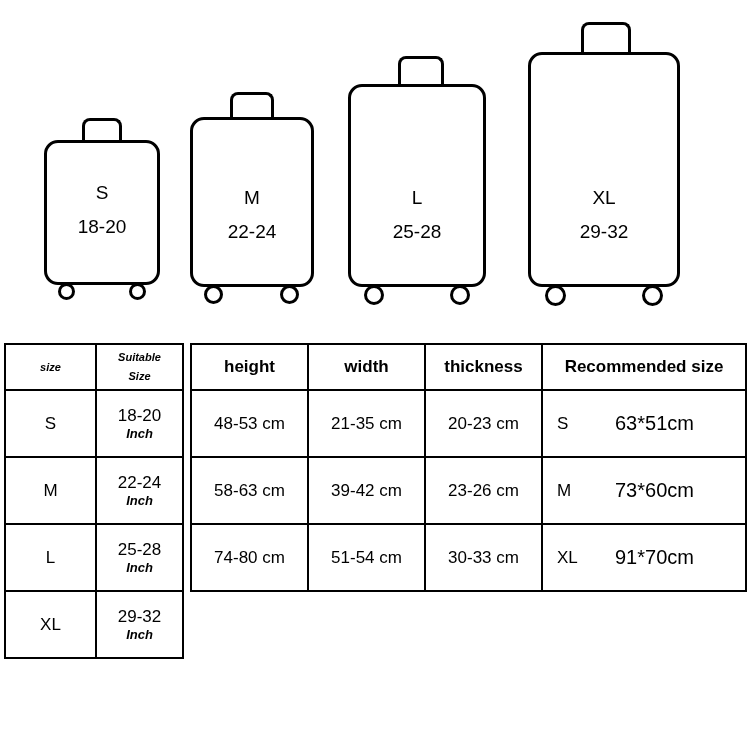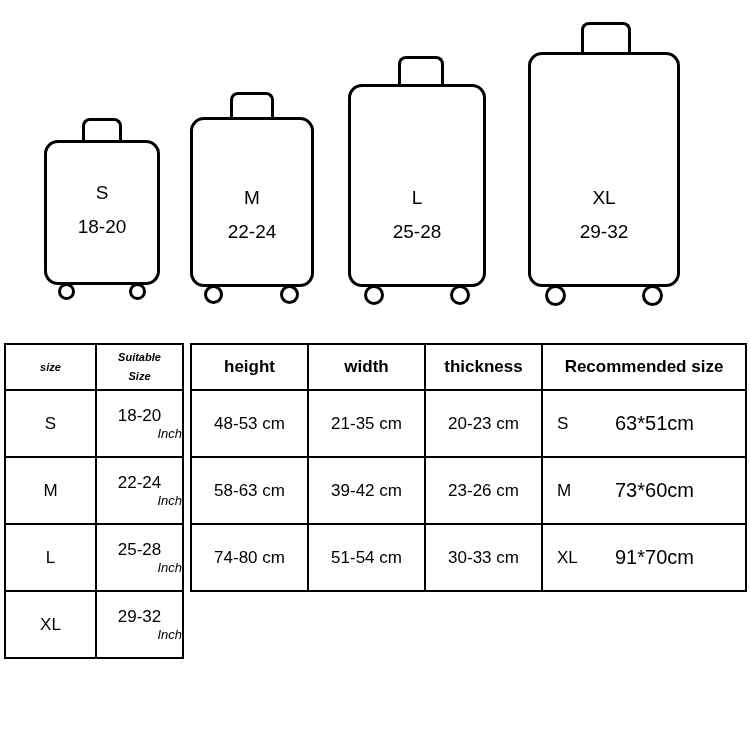--- a/index.html
+++ b/index.html
@@ -117,23 +117,22 @@
   }
   .suit-val {
     display: block;
     font-size: 17px;
     line-height: 20px;
   }
   .suit-unit {
     display: block;
     font-size: 13px;
     font-style: italic;
-    font-weight: normal;
+    font-weight: bold;
     line-height: 15px;
-    text-align: right;
   }
 
   
   #right-table {
     position: absolute;
     left: 190px;
     top: 0;
   }
   #right-table th {
     height: 44px;

